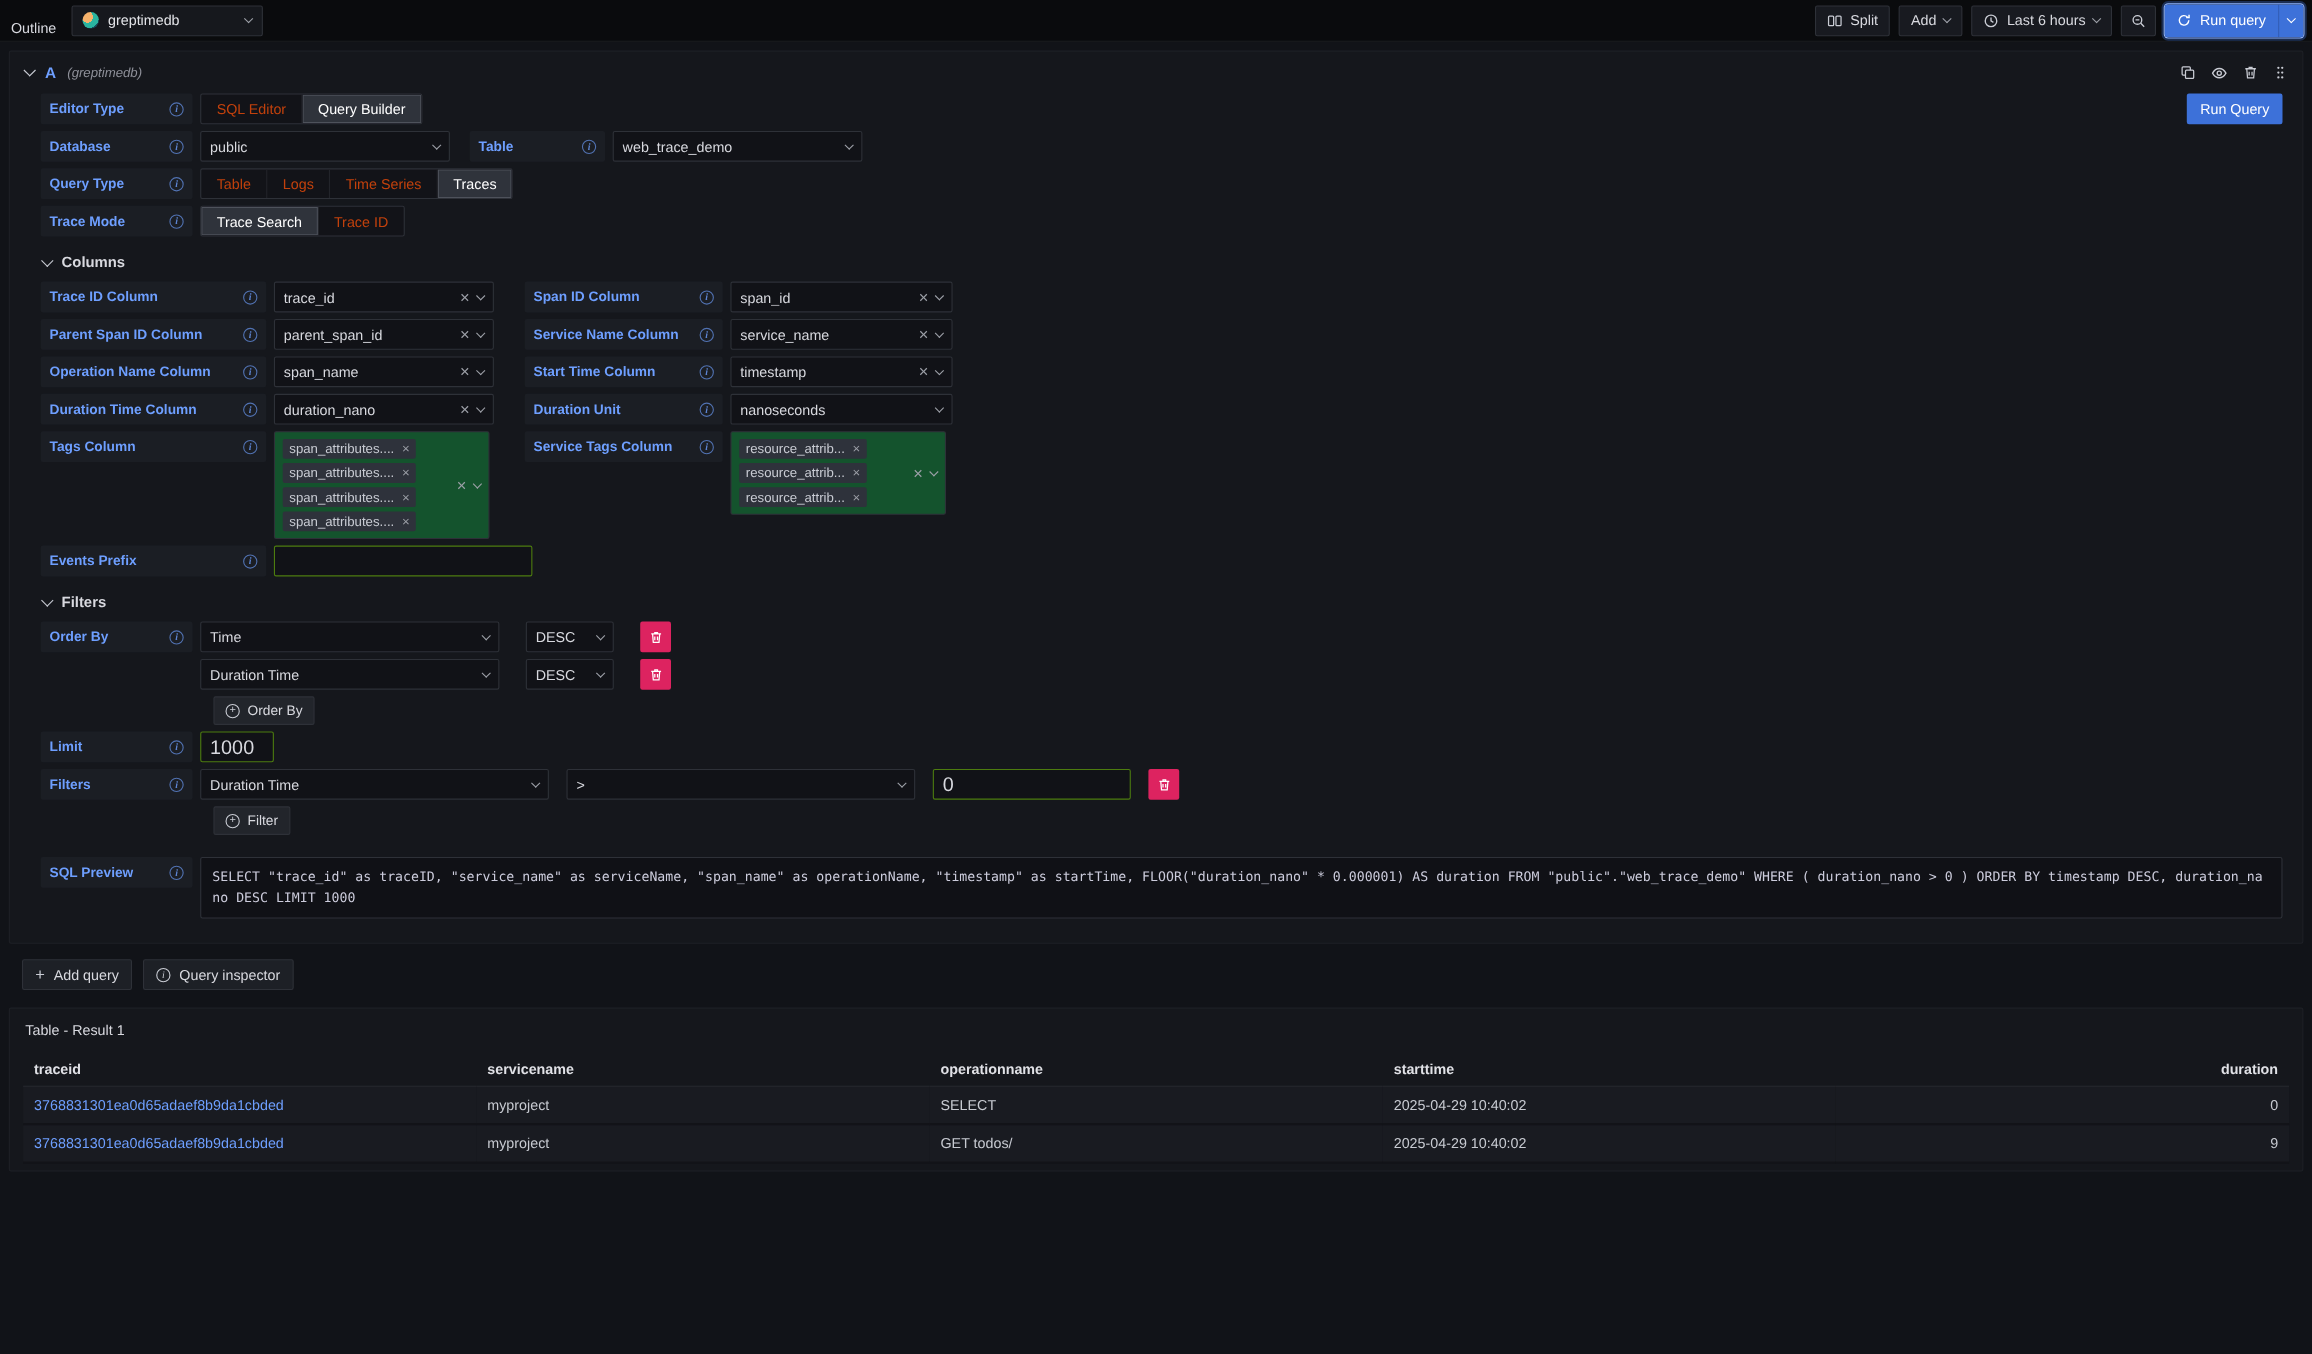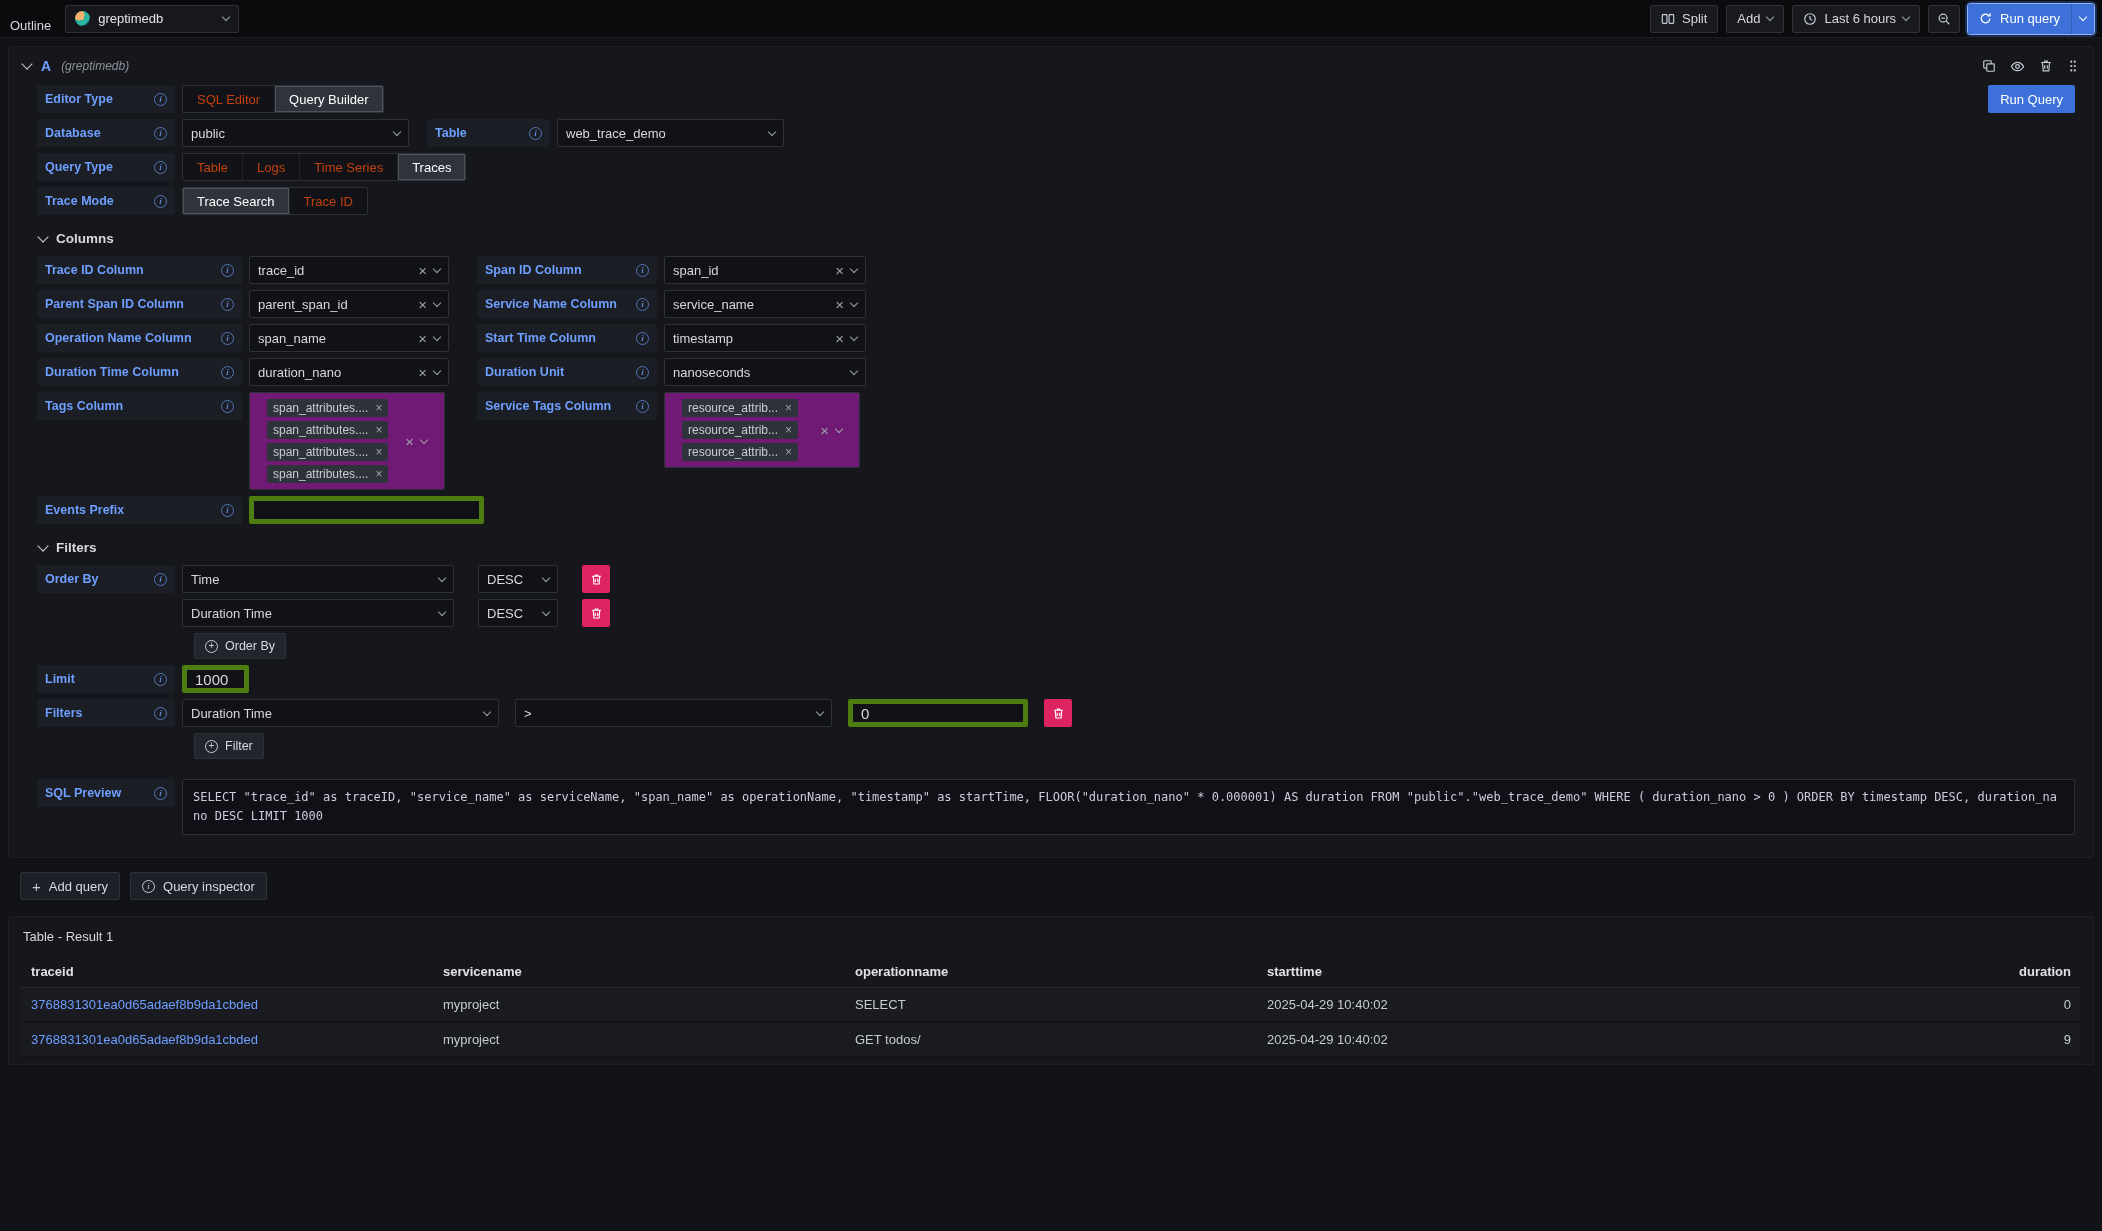--- a/index.html
+++ b/index.html
@@ -47,30 +47,30 @@
   .ropt{display:flex;align-items:center;padding:0 14px;color:#c2410c;cursor:pointer;border-right:1px solid #22242a}
   .ropt:last-child{border-right:none}
   .ropt.sel{background:#2f333b;color:#fff;box-shadow:inset 0 0 0 1px #4e525b}
 
   .select{display:flex;align-items:center;justify-content:space-between;height:28px;background:#111217;border:1px solid #2e3138;border-radius:2px;padding:0 8px;color:#d8d9df;cursor:pointer}
   .sel-val{white-space:nowrap;overflow:hidden;text-overflow:ellipsis}
   .sel-val.dim{color:#8e9099}
   .sel-adorn{display:flex;align-items:center;gap:7px;color:#9da0a8;flex:none;margin-left:8px}
   .clear-x{font-size:15px;line-height:1;color:#9da0a8;cursor:pointer}
 
-  .text-input{height:28px;background:#111217;border:5px solid #4d7c0f;border-radius:2px;color:#d8d9df;font-size:15px;padding:0 8px;font-family:inherit;outline:none}
+  .text-input{height:28px;background:#111217;border:1px solid #4d7c0f;border-radius:2px;color:#d8d9df;font-size:18px;padding:0 8px;font-family:inherit;outline:none}
 
   .cell1{width:200px;margin-right:14px;flex:none}
   .w67{width:67px}.w80{width:80px}.w180{width:180px}.w196{width:196px}.w200{width:200px}.w202{width:202px}.w227{width:227px}.w235{width:235px}.w272{width:272px}.w317{width:317px}.w320{width:320px}.w325{width:325px}
   .ml16{margin-left:16px}.ml24{margin-left:24px}
   .indent{margin-left:145px}
   .indent2{margin-left:157px}
   .mlauto{margin-left:auto}
 
-  .mselect{display:flex;align-items:center;background:#701a75;border:1px solid #2e3138;border-radius:2px;padding:6px 17px}
+  .mselect{display:flex;align-items:center;background:#14532d;border:1px solid #2e3138;border-radius:2px;padding:6px 7px}
   .mtags{display:flex;flex-direction:column;gap:4px;flex:1;min-width:0}
   .mtag{display:inline-flex;align-items:center;gap:7px;background:#2e323b;border-radius:2px;padding:2px 6px;font-size:12px;color:#c9ccd4;width:max-content;max-width:100%}
   .mtag .clear-x{font-size:12px}
 
   .section-h{display:flex;align-items:center;gap:9px;margin:16px 0 10px 2px;cursor:pointer}
   .section-title{font-size:13.5px;font-weight:700;color:#d8d9df}
 
   .run-query-btn{height:28px;padding:0 12px;background:#3d71d9;border:none;border-radius:2px;color:#fff;font-size:13px;font-weight:500;cursor:pointer;margin-right:2px}
   .del-btn{width:28px;height:28px;background:#dd2360;border:none;border-radius:2px;display:flex;align-items:center;justify-content:center;cursor:pointer;color:#fff;flex:none}
   .add-btn{display:inline-flex;align-items:center;gap:7px;height:26px;padding:0 10px;background:#22252b;border:1px solid #2e3138;border-radius:2px;color:#d8d9df;font-size:12.5px;cursor:pointer}

